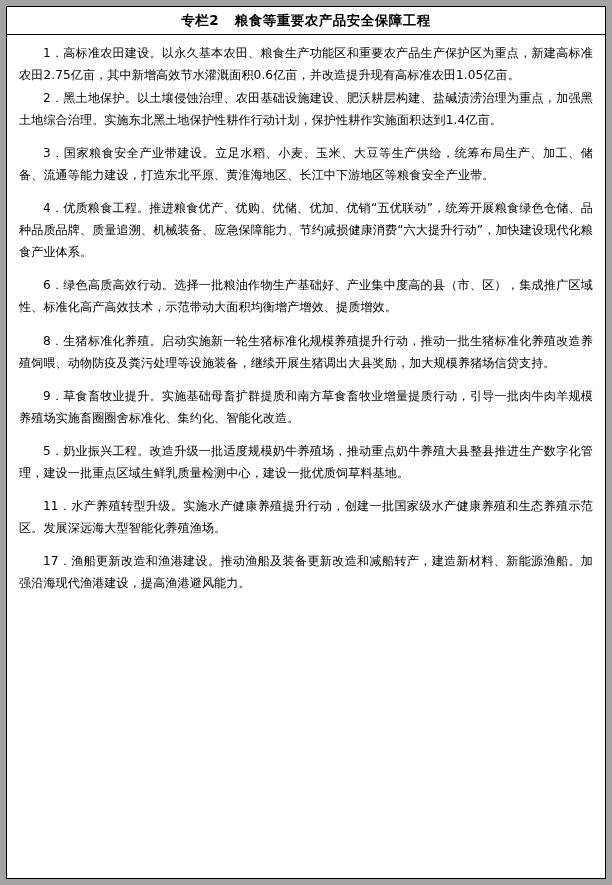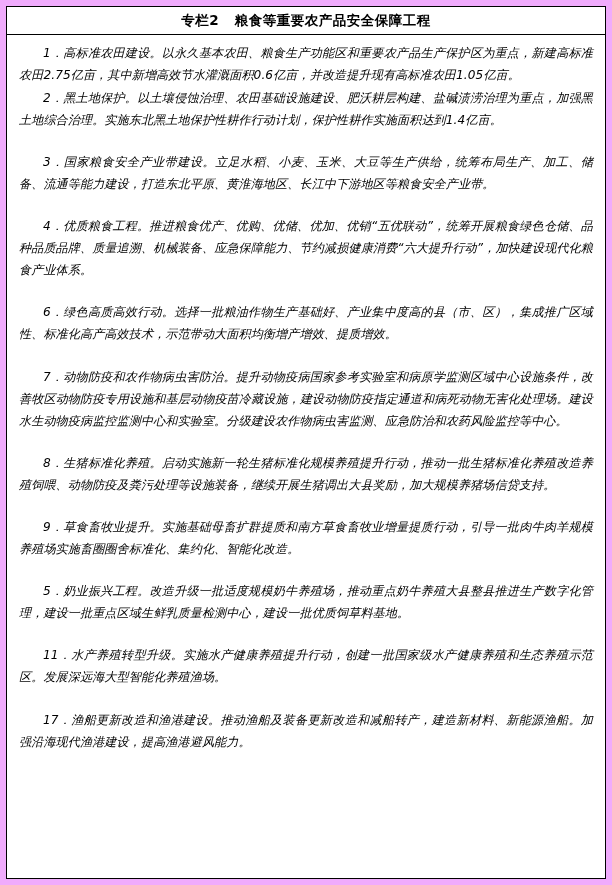--- a/index.html
+++ b/index.html
@@ -8,21 +8,21 @@
     background: #ffffff;
   }
   body {
     font-family: "Liberation Sans", sans-serif;
   }
   .page {
     position: relative;
     width: 612px;
     height: 885px;
     box-sizing: border-box;
-    background: #f0abfc;
+    background: #a3a3a3;
     overflow: hidden;
   }
   .doc-box {
     position: absolute;
     left: 6px;
     top: 6px;
     width: 600px;
     height: 873px;
     box-sizing: border-box;
     border: 1px solid #000000;
@@ -40,54 +40,52 @@
     font-family: "DejaVu Sans", sans-serif;
     font-size: 13.5px;
     font-weight: bold;
     letter-spacing: 0.5px;
     color: #000000;
     white-space: pre;
   }
   .body-area {
     box-sizing: border-box;
     padding: 7px 12px 0 12px;
-    font-style: italic;
   }
   p.para {
     margin: 0 0 0.5px 0;
     font-family: "DejaVu Sans", sans-serif;
     font-size: 12.1px;
     line-height: 22.1px;
     color: #000000;
     text-align: justify;
     text-justify: inter-ideograph;
     text-indent: 24px;
     letter-spacing: 0.1px;
   }
   p.para.gap {
-    margin-top: 20px;
+    margin-top: 11px;
   }
 </style>
 </head>
 <body>
 
 <div class="page">
   <div class="doc-box">
 
     <div class="title-bar">
       <span class="title-text">专栏2   粮食等重要农产品安全保障工程</span>
     </div>
 
     <div class="body-area">
       <p class="para">1．高标准农田建设。以永久基本农田、粮食生产功能区和重要农产品生产保护区为重点，新建高标准农田2.75亿亩，其中新增高效节水灌溉面积0.6亿亩，并改造提升现有高标准农田1.05亿亩。</p>
       <p class="para">2．黑土地保护。以土壤侵蚀治理、农田基础设施建设、肥沃耕层构建、盐碱渍涝治理为重点，加强黑土地综合治理。实施东北黑土地保护性耕作行动计划，保护性耕作实施面积达到1.4亿亩。</p>
       <p class="para gap">3．国家粮食安全产业带建设。立足水稻、小麦、玉米、大豆等生产供给，统筹布局生产、加工、储备、流通等能力建设，打造东北平原、黄淮海地区、长江中下游地区等粮食安全产业带。</p>
       <p class="para gap">4．优质粮食工程。推进粮食优产、优购、优储、优加、优销“五优联动”，统筹开展粮食绿色仓储、品种品质品牌、质量追溯、机械装备、应急保障能力、节约减损健康消费“六大提升行动”，加快建设现代化粮食产业体系。</p>
       <p class="para gap">6．绿色高质高效行动。选择一批粮油作物生产基础好、产业集中度高的县（市、区），集成推广区域性、标准化高产高效技术，示范带动大面积均衡增产增效、提质增效。</p>
-      <p class="para gap">7．动物防疫和农作物病虫害防治。提升动物疫病国家参考实验室和病原学监测区域中心设施条件，改善牧区动物防疫专用设施和基层动物疫苗冷藏设施，建设动物防疫指定通道和病死动物无害化处理场。建设水生动物疫病监控监测中心和实验室。分级建设农作物病虫害监测、应急防治和农药风险监控等中心。</p>
       <p class="para gap">8．生猪标准化养殖。启动实施新一轮生猪标准化规模养殖提升行动，推动一批生猪标准化养殖改造养殖饲喂、动物防疫及粪污处理等设施装备，继续开展生猪调出大县奖励，加大规模养猪场信贷支持。</p>
       <p class="para gap">9．草食畜牧业提升。实施基础母畜扩群提质和南方草食畜牧业增量提质行动，引导一批肉牛肉羊规模养殖场实施畜圈圈舍标准化、集约化、智能化改造。</p>
       <p class="para gap">5．奶业振兴工程。改造升级一批适度规模奶牛养殖场，推动重点奶牛养殖大县整县推进生产数字化管理，建设一批重点区域生鲜乳质量检测中心，建设一批优质饲草料基地。</p>
       <p class="para gap">11．水产养殖转型升级。实施水产健康养殖提升行动，创建一批国家级水产健康养殖和生态养殖示范区。发展深远海大型智能化养殖渔场。</p>
       <p class="para gap">17．渔船更新改造和渔港建设。推动渔船及装备更新改造和减船转产，建造新材料、新能源渔船。加强沿海现代渔港建设，提高渔港避风能力。</p>
     </div>
 
   </div>
 </div>
 

